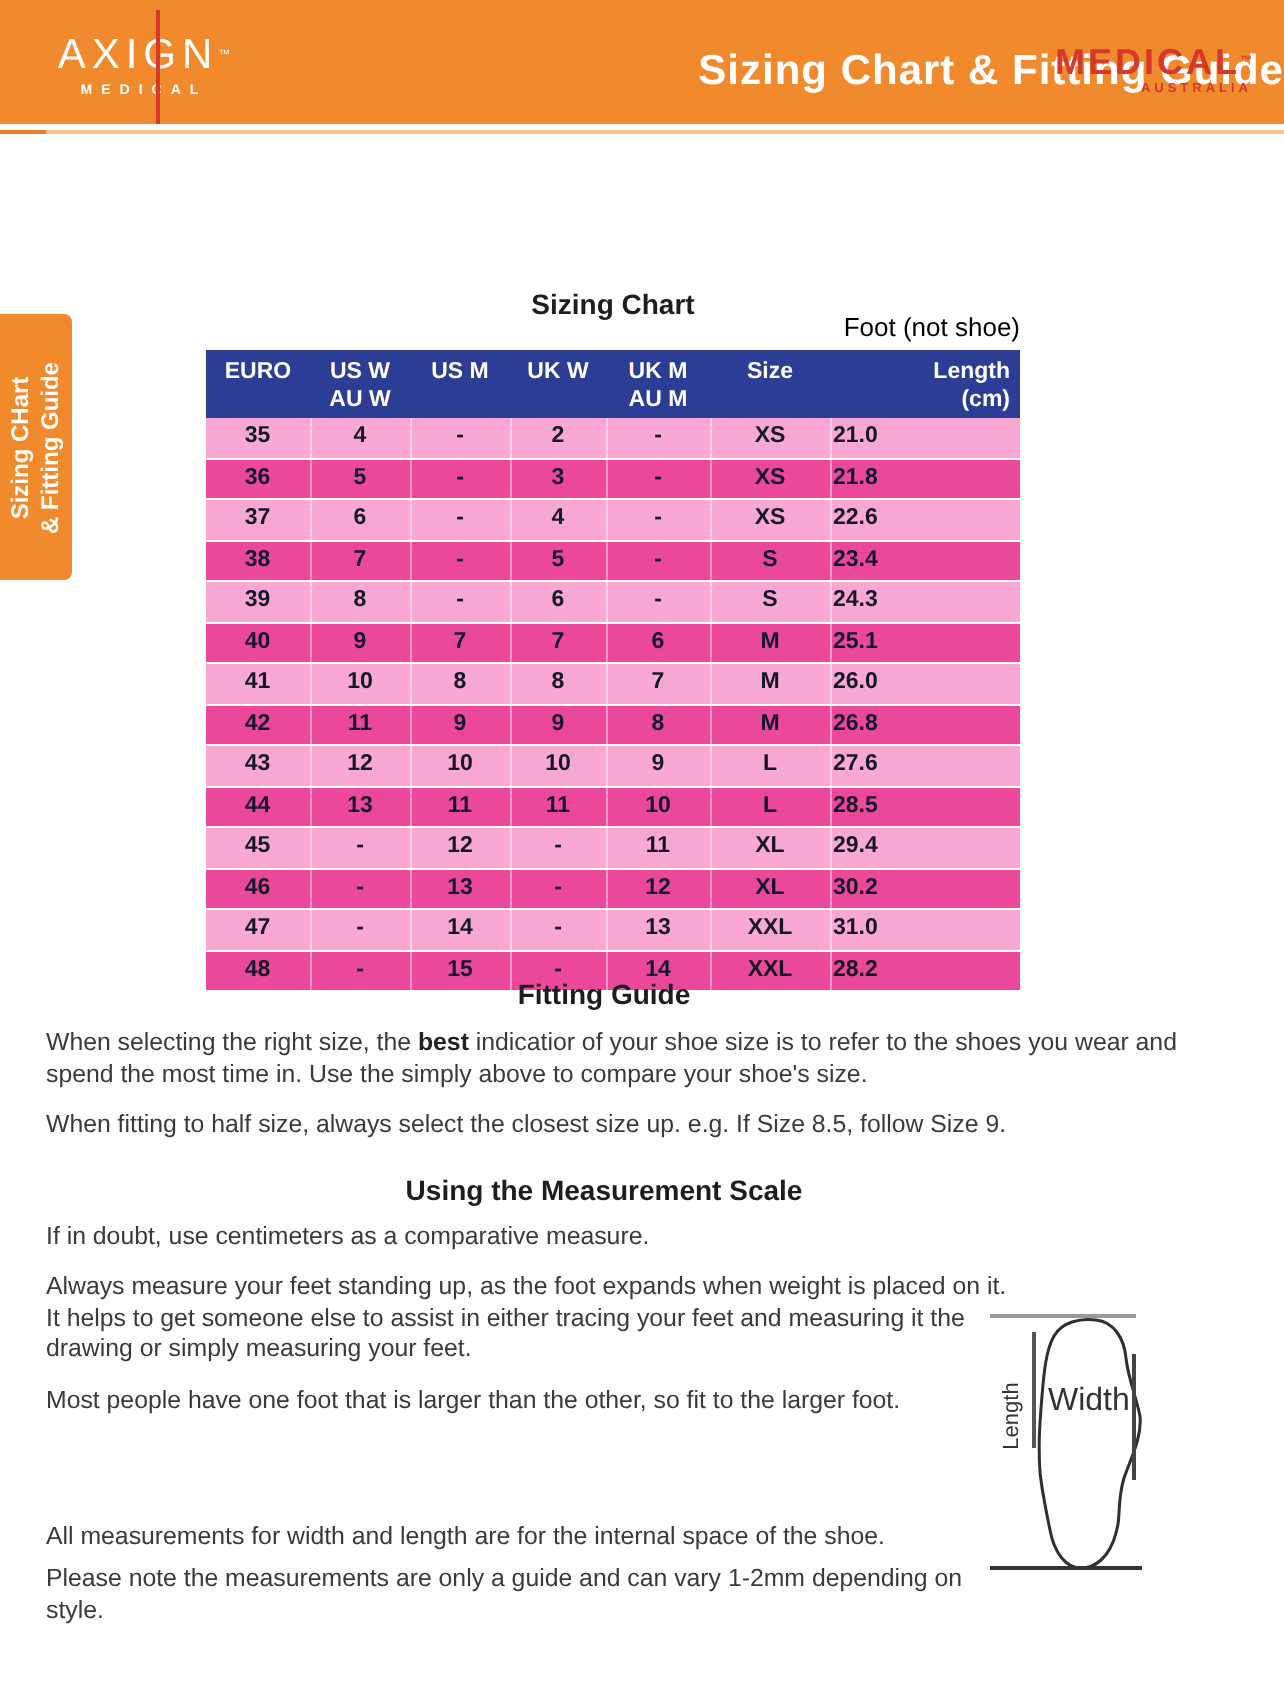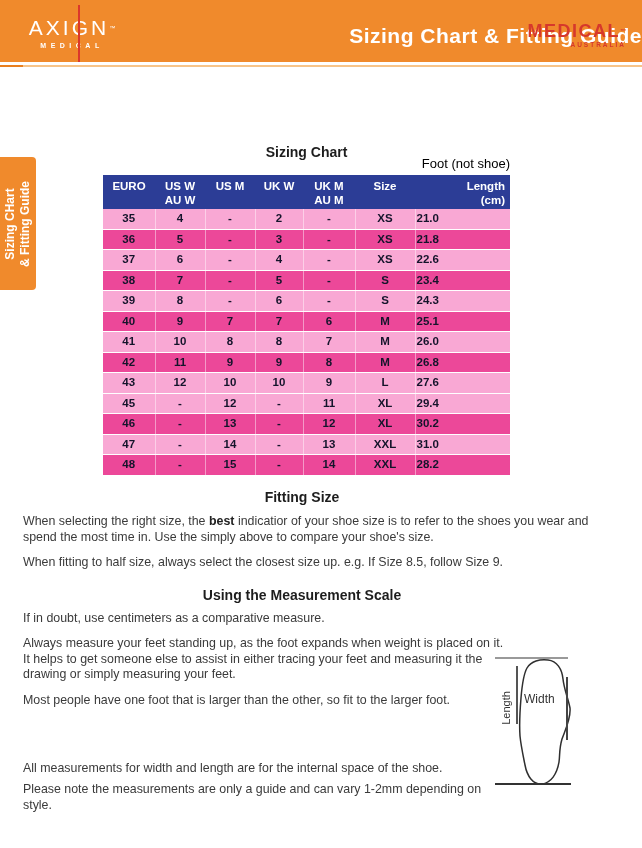--- a/index.html
+++ b/index.html
@@ -68,21 +68,21 @@
 
   
   .foot-diagram{position:absolute;left:488px;top:648px;width:154px;height:150px;}
   .line-top{position:absolute;left:7px;top:9px;width:73px;height:2px;background:#999;}
   .line-bottom{position:absolute;left:7px;top:135px;width:76px;height:1.5px;background:#333;}
   .foot-svg{position:absolute;left:24px;top:10px;width:64px;height:128px;}
   .tick-left{position:absolute;left:28px;top:18px;width:1.5px;height:58px;background:#555;}
   .tick-right{position:absolute;left:78px;top:29px;width:1.5px;height:63px;background:#444;}
   .lbl-length{position:absolute;left:-10px;top:54px;width:56px;text-align:center;
               transform:rotate(-90deg);font-size:11px;color:#333;}
-  .lbl-width{position:absolute;left:36px;top:44px;font-size:12px;color:#333;}
+  .lbl-width{position:absolute;left:36px;top:44px;font-size:16px;color:#333;}
 </style>
 </head>
 <body>
 
 <div class="page">
 
   <header class="topbar">
     <div class="brand-left">
       <div class="axign-row"><span>AXIGN</span><span class="tm">™</span></div>
       <div class="medical">MEDICAL</div>
@@ -221,20 +221,29 @@
         </tr>
         <tr class="row-a">
           <td>43</td>
           <td>12</td>
           <td>10</td>
           <td>10</td>
           <td>9</td>
           <td>L</td>
           <td class="col-length">27.6</td>
         </tr>
+        <tr class="row-b">
+          <td>44</td>
+          <td>13</td>
+          <td>11</td>
+          <td>11</td>
+          <td>10</td>
+          <td>L</td>
+          <td class="col-length">28.5</td>
+        </tr>
         <tr class="row-a">
           <td>45</td>
           <td>-</td>
           <td>12</td>
           <td>-</td>
           <td>11</td>
           <td>XL</td>
           <td class="col-length">29.4</td>
         </tr>
         <tr class="row-b">
@@ -260,21 +269,21 @@
           <td>-</td>
           <td>15</td>
           <td>-</td>
           <td>14</td>
           <td>XXL</td>
           <td class="col-length">28.2</td>
         </tr>
       </tbody>
   </table>
 
-  <h2 class="h-sec h-fitting">Fitting Size</h2>
+  <h2 class="h-sec h-fitting">Fitting Guide</h2>
   <p class="p p1"><span>When selecting the right size, the </span><b>best</b><span> indicatior of your shoe size is to refer to the shoes you wear and spend the most time in. Use the simply above to compare your shoe's size.</span></p>
   <p class="p p2">When fitting to half size, always select the closest size up. e.g. If Size 8.5, follow Size 9.</p>
 
   <h2 class="h-sec h-measure">Using the Measurement Scale</h2>
   <p class="p mp1">If in doubt, use centimeters as a comparative measure.</p>
   <p class="p mp2">Always measure your feet standing up, as the foot expands when weight is placed on it. It helps to get someone else to assist in either tracing your feet and measuring it the drawing or simply measuring your feet.</p>
   <p class="p mp4">All measurements for width and length are for the internal space of the shoe.</p>
   <p class="p mp3">Most people have one foot that is larger than the other, so fit to the larger foot.</p>
   <p class="p mp5">Please note the measurements are only a guide and can vary 1-2mm depending on style.</p>
 

